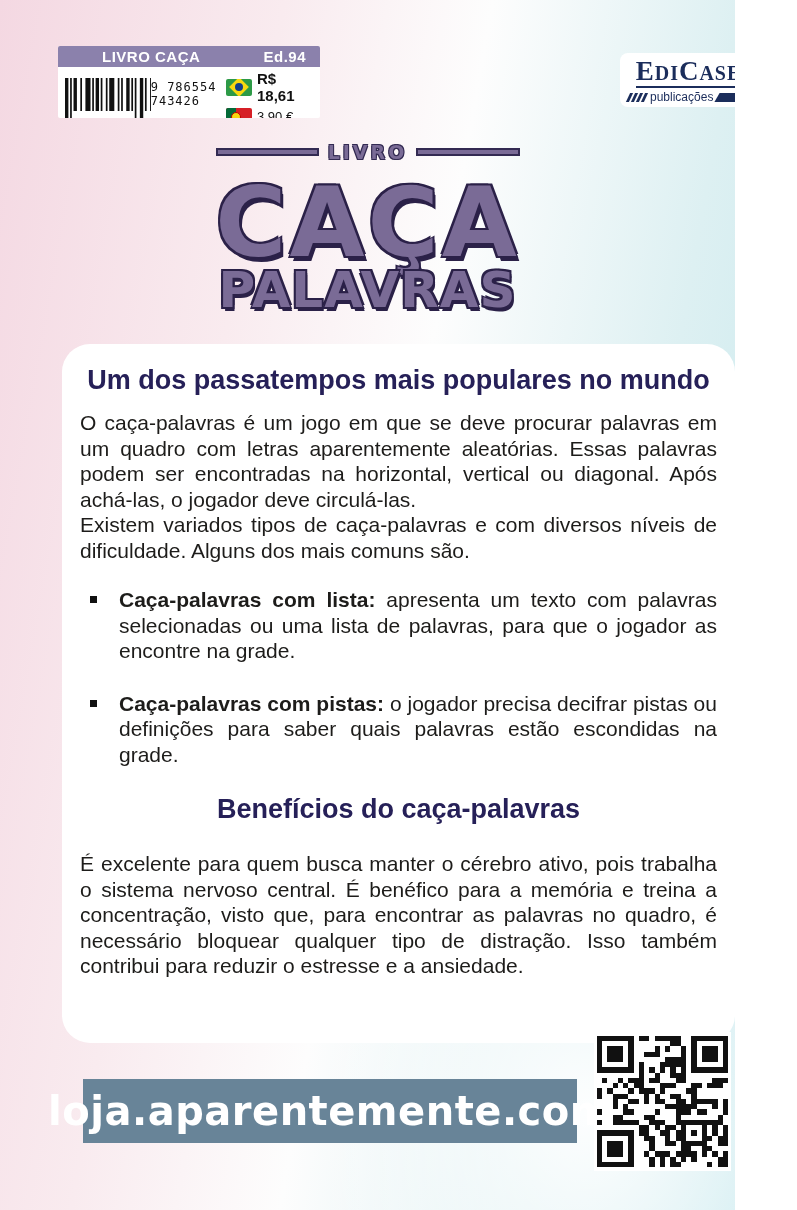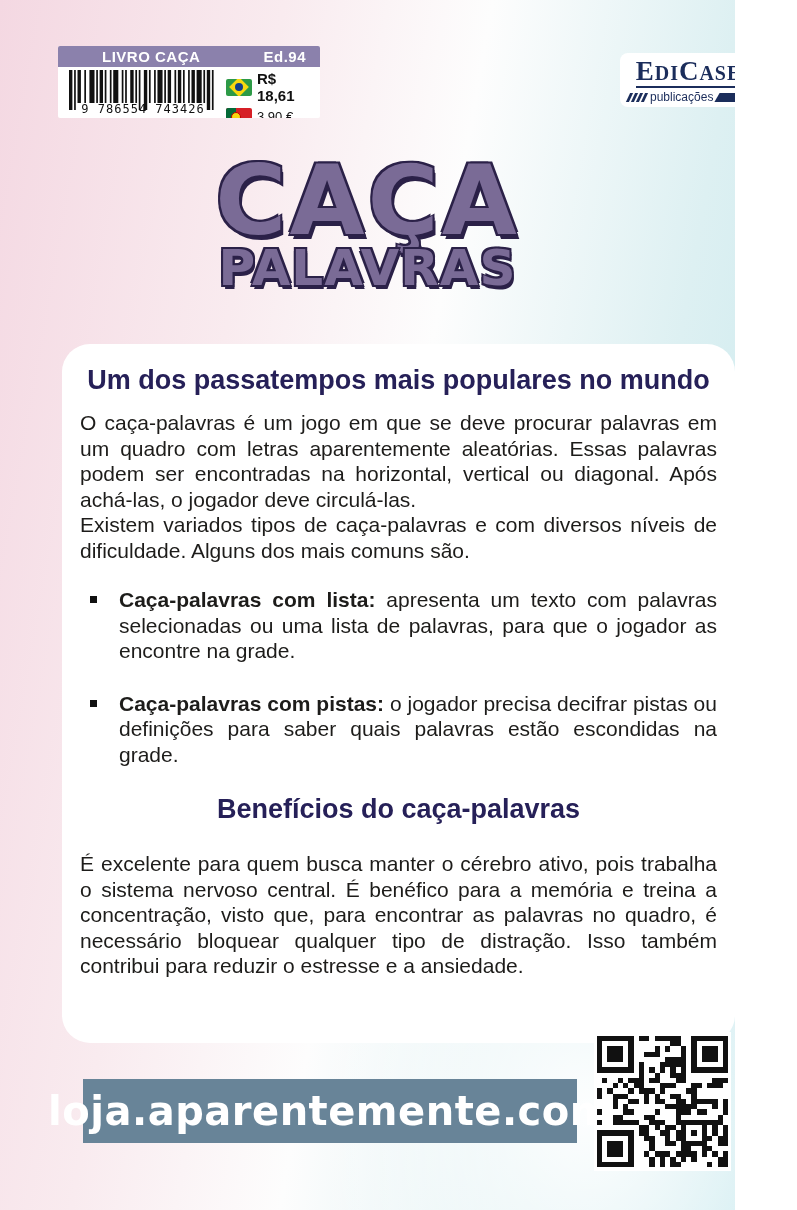--- a/index.html
+++ b/index.html
@@ -14,21 +14,21 @@
     padding-left: 44px;
   }
 
   
   .pricebox { position:absolute; left:58px; top:46px; width:262px; height:72px;
               background:#ffffff; border-radius:2px; overflow:hidden; }
   .pricebox-header { height:21px; background:#8b81ac; color:#fff; display:flex;
                      align-items:center; justify-content:space-between; padding:0 14px 0 44px;
                      font-weight:bold; font-size:15px; letter-spacing:0.5px; }
   .pricebox-body { display:flex; padding:3px 6px 2px 6px; }
-  .barcode-wrap { width:158px; display:flex; flex-direction:column; align-items:center; }
+  .barcode-wrap { width:158px; display:flex; flex-direction:row; align-items:center; }
   .barcode-digits { font-family:"DejaVu Sans Mono", monospace; font-size:12px; color:#111;
                     letter-spacing:1px; margin-top:-8px; background:transparent; }
   .price-col { flex:1; display:flex; flex-direction:column; justify-content:center; gap:4px; padding-left:4px; }
   .price-row { display:flex; align-items:center; gap:5px; }
   .price-brl { font-weight:bold; font-size:15px; color:#111; }
   .price-eur { font-size:13px; color:#111; }
   .flag { width:26px; height:17px; border-radius:2px; position:relative; overflow:hidden; flex:0 0 auto; }
   .flag-br { background:#2d9a47; }
   .flag-br::before { content:""; position:absolute; left:50%; top:50%; width:14px; height:14px;
                      transform:translate(-50%,-50%) rotate(45deg); background:#f8d90f; }
@@ -155,20 +155,25 @@
           <i></i>
           <i></i>
           <i></i>
         </span>
       <span class="publisher-tagline">publicações</span>
       <span class="swoosh"></span>
     </div>
   </div>
 
   <div class="title-block">
+    <div class="kicker-row">
+      <span class="kicker-bar"></span>
+      <span class="kicker-word">LIVRO</span>
+      <span class="kicker-bar"></span>
+    </div>
     <div class="title-line1">CAÇA</div>
     <div class="title-line2">PALAVRAS</div>
   </div>
 
   <div class="card">
     <h1>Um dos passatempos mais populares no mundo</h1>
     <p>O caça-palavras é um jogo em que se deve procurar palavras em um quadro com letras aparentemente aleatórias. Essas palavras podem ser encontradas na horizontal, vertical ou diagonal. Após achá-las, o jogador deve circulá-las.</p>
     <p>Existem variados tipos de caça-palavras e com diversos níveis de dificuldade. Alguns dos mais comuns são.</p>
 
     <ul class="bullet-list">

